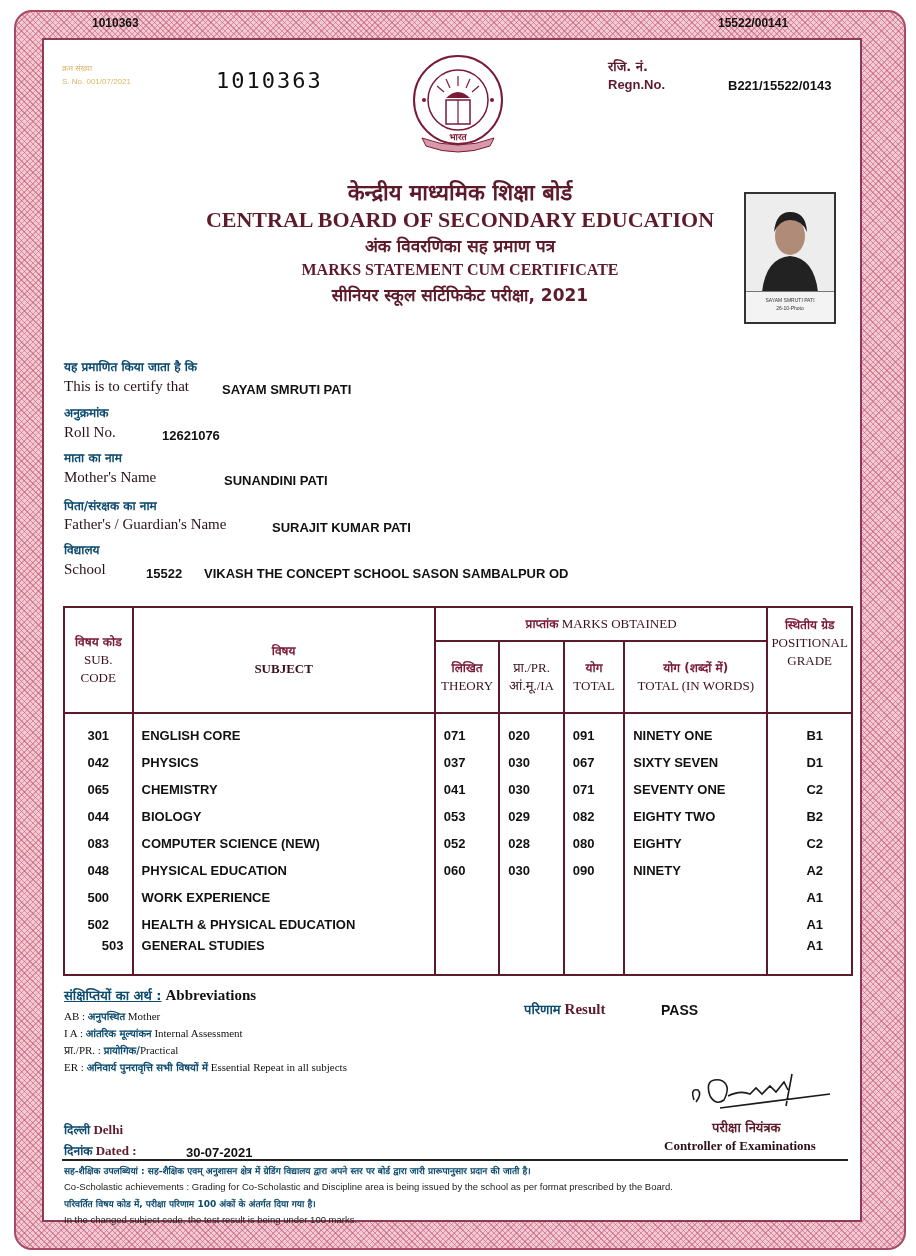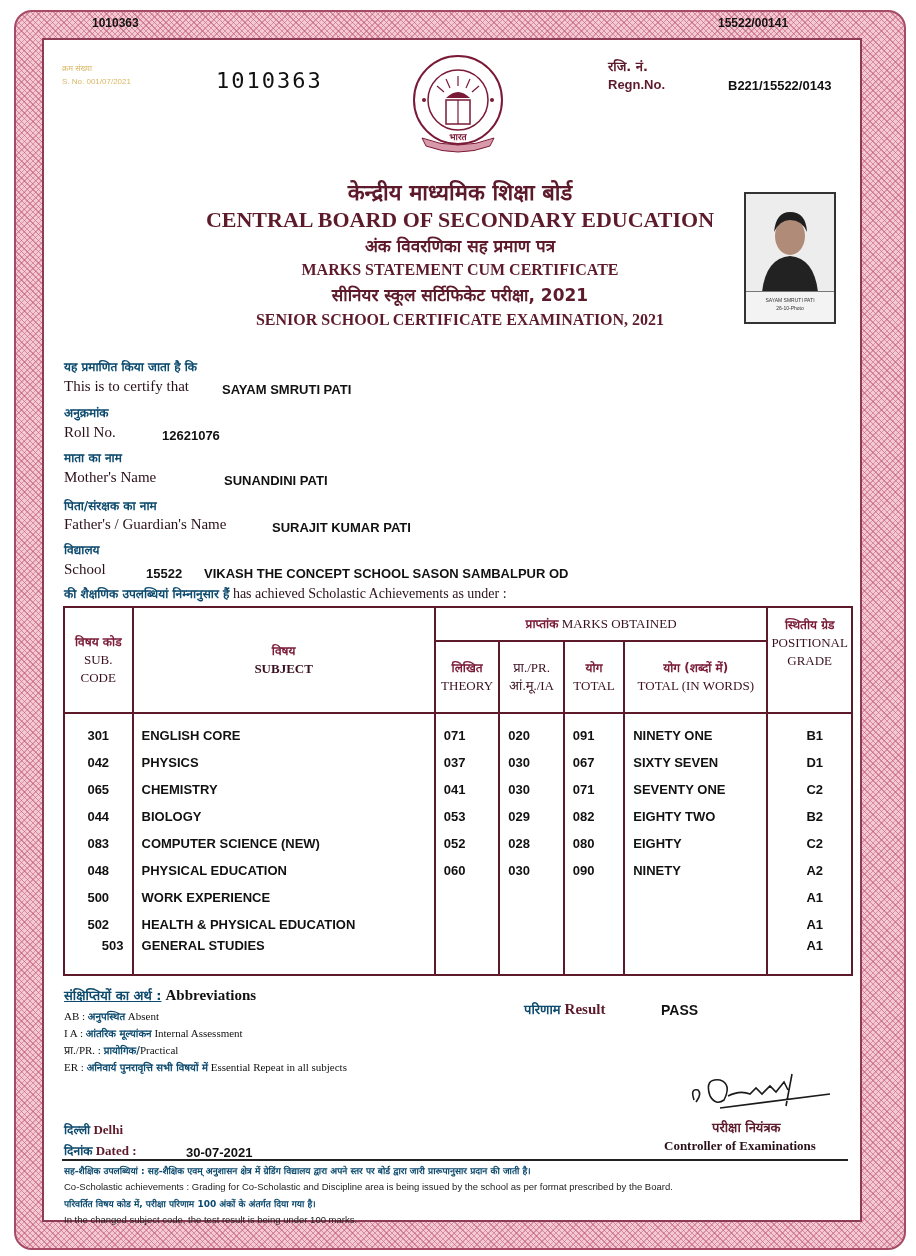--- a/index.html
+++ b/index.html
@@ -75,21 +75,20 @@
     <div class="sans bold" style="font-size:13px; color:#5d1a2b;">Regn.No.</div>
   </div>
   <div class="abs sans bold" style="left:728px; top:78px; font-size:13px;">B221/15522/0143</div>
 
   <div class="title-block">
     <div class="hindi" style="font-size:22px; color:#5d1a2b; line-height:26px;">केन्द्रीय माध्यमिक शिक्षा बोर्ड</div>
     <div style="font-family:'Liberation Serif', serif; font-weight:bold; font-size:22px; line-height:28px;">CENTRAL BOARD OF SECONDARY EDUCATION</div>
     <div class="hindi" style="font-size:17px; color:#5d1a2b; line-height:24px;">अंक विवरणिका सह प्रमाण पत्र</div>
     <div style="font-family:'Liberation Serif', serif; font-weight:bold; font-size:16px; line-height:24px;">MARKS STATEMENT CUM CERTIFICATE</div>
     <div class="hindi" style="font-size:17px; color:#5d1a2b; line-height:26px;">सीनियर स्कूल सर्टिफिकेट परीक्षा, 2021</div>
-    <div style="font-family:'Liberation Serif', serif; font-weight:bold; font-size:16px; line-height:24px;">SENIOR SCHOOL CERTIFICATE EXAMINATION, 2021</div>
   </div>
 
   <div class="photo">
     <svg width="88" height="100" viewBox="0 0 88 100">
       <rect width="88" height="100" fill="#ededed"></rect>
       <path d="M16 98 Q20 64 44 62 Q68 64 72 98 Z" fill="#222"></path>
       <ellipse cx="44" cy="42" rx="15" ry="19" fill="#b08c78"></ellipse>
       <path d="M28 38 Q30 18 44 18 Q60 18 61 38 Q56 26 44 26 Q34 26 28 38 Z" fill="#1e1e1e"></path>
     </svg>
     <div class="caption">
@@ -112,24 +111,20 @@
 
   <div class="abs hindi" style="left:64px; top:497px; font-size:12px;">पिता/संरक्षक का नाम</div>
   <div class="abs lbl" style="left:64px; top:516px;">Father's / Guardian's Name</div>
   <div class="abs val" style="left:272px; top:520px;">SURAJIT KUMAR PATI</div>
 
   <div class="abs hindi" style="left:64px; top:541px; font-size:12px;">विद्यालय</div>
   <div class="abs lbl" style="left:64px; top:561px;">School</div>
   <div class="abs val" style="left:146px; top:566px;">15522</div>
   <div class="abs val" style="left:204px; top:566px;">VIKASH THE CONCEPT SCHOOL SASON SAMBALPUR OD</div>
 
-  <div class="abs" style="left:64px; top:585px; font-size:14px; white-space:nowrap;">
-    <span class="hindi" style="font-size:12px;">की शैक्षणिक उपलब्धियां निम्नानुसार हैं</span>
-    <span class="lbl" style="font-size:14px;">has achieved Scholastic Achievements as under :</span>
-  </div>
 
   <table class="marks">
     <colgroup>
       <col style="width:68px">
         <col style="width:300px">
         <col style="width:64px">
         <col style="width:64px">
         <col style="width:60px">
         <col style="width:142px">
         <col style="width:84px">
@@ -257,21 +252,21 @@
         <td style="text-align:right; padding-right:28px;">A1</td>
       </tr>
     </tbody>
   </table>
 
   <div class="abs" style="left:64px; top:986px;">
     <span class="hindi" style="font-size:13px;text-decoration:underline;">संक्षिप्तियों का अर्थ :</span>
     <span style="font-weight:bold; font-size:15px;">Abbreviations</span>
   </div>
   <div class="abs" style="left:64px; top:1008px; font-size:11px; line-height:17px;">
-    <div><span>AB :</span> <span class="hindi" style="font-size:10px;">अनुपस्थित</span> <span>Absent</span></div>
+    <div><span>AB :</span> <span class="hindi" style="font-size:10px;">अनुपस्थित</span> <span>Mother</span></div>
     <div><span>I A :</span> <span class="hindi" style="font-size:10px;">आंतरिक मूल्यांकन</span> <span>Internal Assessment</span></div>
     <div><span>प्रा./PR. :</span> <span class="hindi" style="font-size:10px;">प्रायोगिक/</span><span>Practical</span></div>
     <div><span>ER :</span> <span class="hindi" style="font-size:10px;">अनिवार्य पुनरावृत्ति सभी विषयों में</span> <span>Essential Repeat in all subjects</span></div>
   </div>
 
   <div class="abs" style="left:524px; top:1000px;">
     <span class="hindi" style="font-size:13px;">परिणाम</span>
     <span style="font-weight:bold; font-size:15px; color:#5d1a2b;">Result</span>
   </div>
   <div class="abs val" style="left:654px; top:1002px; font-size:14px;padding-left:7px;">PASS</div>

